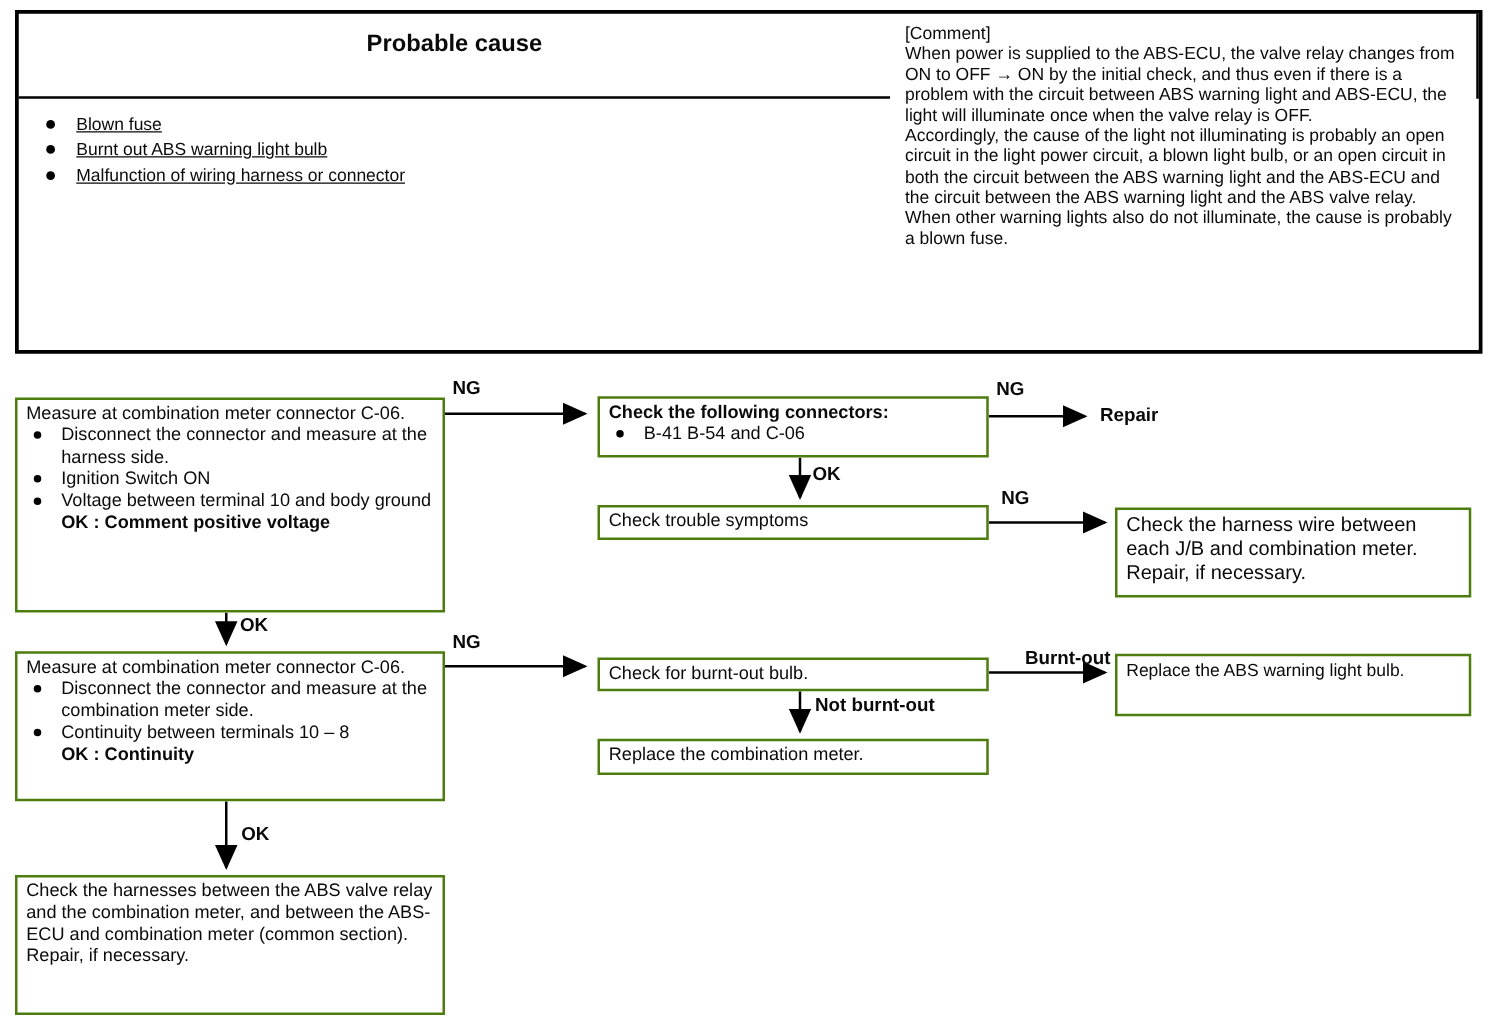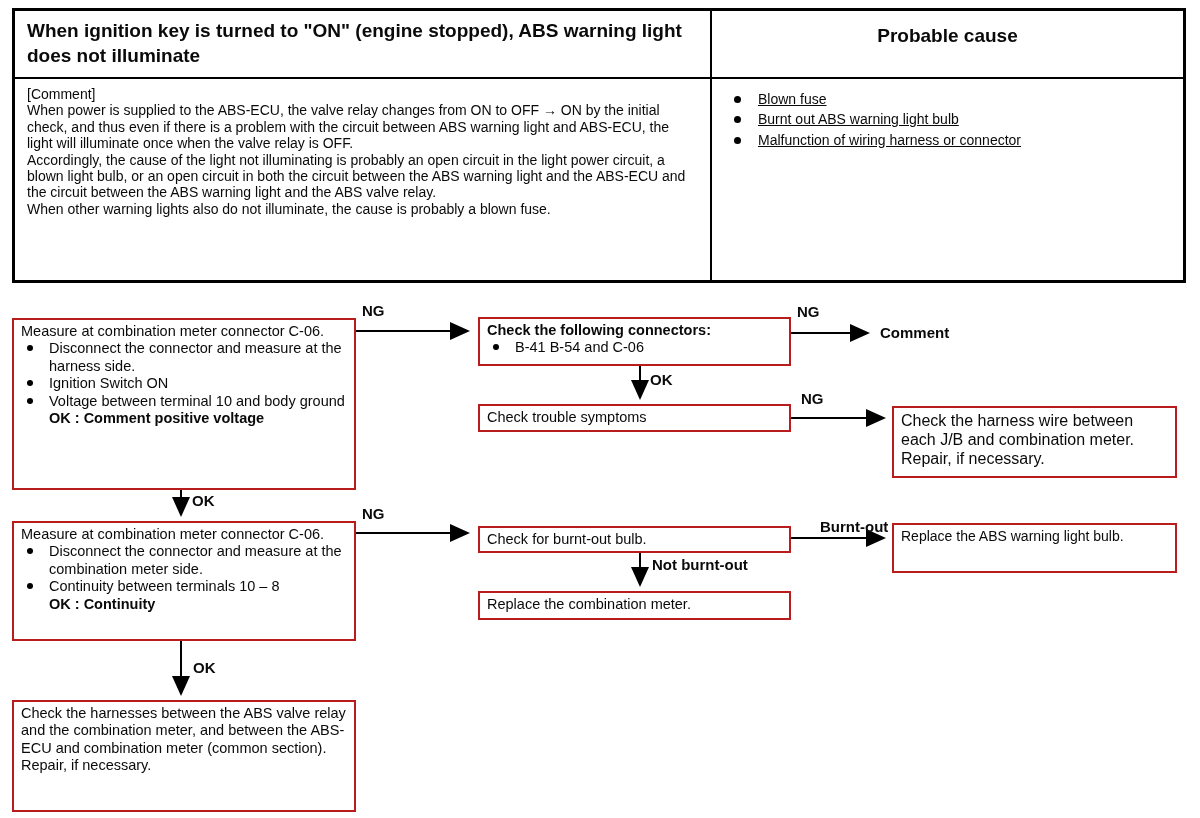--- a/index.html
+++ b/index.html
@@ -20,39 +20,38 @@
   .cell.bb{border-bottom:2px solid #000;}
   .problem-title{font-size:19px;font-weight:bold;line-height:1.3;padding-top:8px;}
   .cause-title{font-size:19px;font-weight:bold;padding-top:14px;text-align:center;}
   .comment{font-size:14px;line-height:1.17;padding-top:7px;}
   .comment p{margin:0;}
   .cause-list{padding-top:10px;text-decoration:underline;}
   .blt{position:relative;padding-left:34px;font-size:14px;line-height:1.45;}
   .blt .dot{position:absolute;left:10px;top:7px;width:7px;height:7px;border-radius:50%;background:#000;}
   
   .fbox{
-    position:absolute;border:2px solid #b91c1c;background:#fff;box-sizing:border-box;
+    position:absolute;border:2px solid #4d7c0f;background:#fff;box-sizing:border-box;
     font-size:14.5px;line-height:1.2;padding:3px 7px;
   }
   .fbox .b{position:relative;padding-left:28px;}
   .fbox .b .dot{position:absolute;left:6px;top:5px;width:6px;height:6px;border-radius:50%;background:#000;}
   .fbox .okline{padding-left:28px;font-weight:bold;}
   .bold{font-weight:bold;}
   
   .albl{position:absolute;font-size:15px;font-weight:600;white-space:nowrap;text-align:right;}
   .repair{position:absolute;font-size:15px;font-weight:bold;}
   svg.arrows{position:absolute;left:0;top:0;pointer-events:none;}
 </style>
 </head>
 <body>
 
 <div id="page">
 
   <div class="info-table">
-    <div class="cell rb bb problem-title">When ignition key is turned to "ON" (engine stopped), ABS warning light does not illuminate</div>
     <div class="cell bb cause-title">Probable cause</div>
 
     <div class="cell rb comment">
       <p>[Comment]</p>
       <p>When power is supplied to the ABS-ECU, the valve relay changes from ON to OFF → ON by the initial check, and thus even if there is a problem with the circuit between ABS warning light and ABS-ECU, the light will illuminate once when the valve relay is OFF.</p>
       <p>Accordingly, the cause of the light not illuminating is probably an open circuit in the light power circuit, a blown light bulb, or an open circuit in both the circuit between the ABS warning light and the ABS-ECU and the circuit between the ABS warning light and the ABS valve relay.</p>
       <p>When other warning lights also do not illuminate, the cause is probably a blown fuse.</p>
     </div>
 
     <div class="cell cause-list">
@@ -145,21 +144,21 @@
   </div>
 
   <div class="fbox" style="left:478px;top:526px;width:313px;height:27px">
     <span>Check for burnt-out bulb.</span>
   </div>
 
   <div class="fbox" style="left:478px;top:591px;width:313px;height:29px">
     <span>Replace the combination meter.</span>
   </div>
 
-  <div class="repair" style="left:880px;top:324px">Comment</div>
+  <div class="repair" style="left:880px;top:324px">Repair</div>
 
   <div class="fbox" style="left:892px;top:406px;width:285px;height:72px;font-size:16px">
     <span>Check the harness wire between each J/B and combination meter. Repair, if necessary.</span>
   </div>
 
   <div class="fbox" style="left:892px;top:523px;width:285px;height:50px;font-size:14px">
     <span>Replace the ABS warning light bulb.</span>
   </div>
 
 </div>

